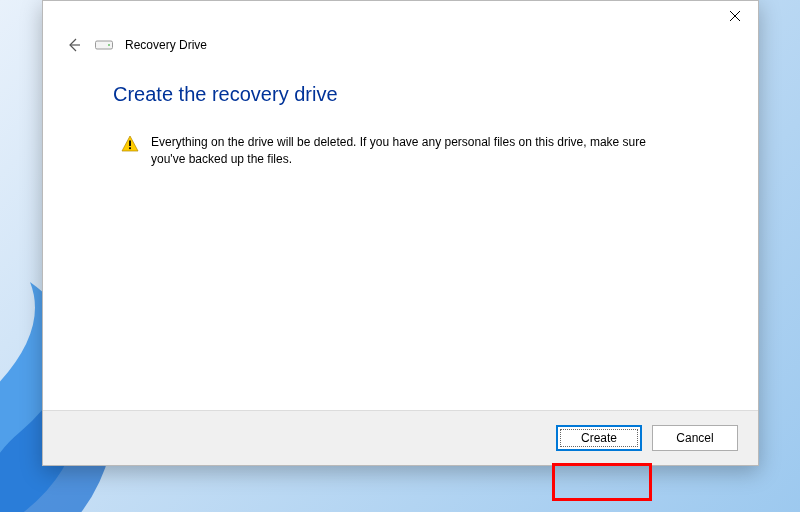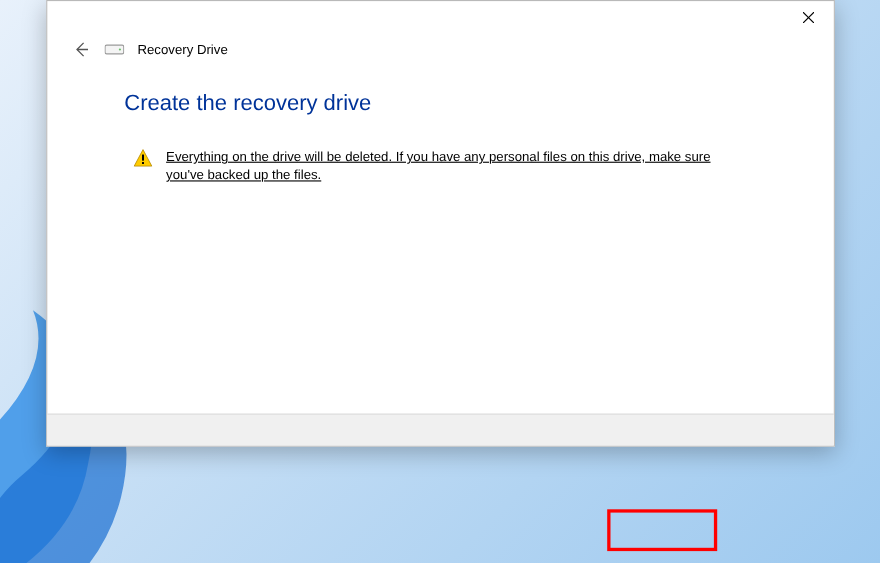--- a/index.html
+++ b/index.html
@@ -16,21 +16,21 @@
       position: absolute;
       inset: 0;
       background: linear-gradient(135deg, #e8f1fb 0%, #c7dff5 40%, #9dc9ef 100%);
     }
     .wallpaper svg { position: absolute; left: -80px; bottom: -60px; }
     .dialog {
       position: absolute;
       left: 42px;
       top: 0;
       width: 717px;
-      height: 406px;
+      height: 466px;
       background: #ffffff;
       border: 1px solid #b9b9b9;
       box-shadow: 0 6px 20px rgba(0,0,0,0.25);
       display: flex;
       flex-direction: column;
     }
     .titlebar {
       height: 30px;
       display: flex;
       justify-content: flex-end;
@@ -85,21 +85,20 @@
       gap: 12px;
       align-items: flex-start;
       padding-left: 8px;
       padding-right: 40px;
     }
     .warn-icon { flex-shrink: 0; margin-top: 1px; }
     .warning-text {
       font-size: 12px;
       color: #000;
       line-height: 1.45;
-      text-decoration: underline;
     }
     .footer {
       border-top: 1px solid #dcdcdc;
       background: #f0f0f0;
       padding: 14px 20px;
       display: flex;
       justify-content: flex-end;
       gap: 10px;
     }
     .btn {
@@ -174,17 +173,19 @@
           <path d="M 9 1 L 17 16 L 1 16 Z" fill="#ffcc00" stroke="#b38600" stroke-width="0.7"></path>
           <rect x="8.1" y="5.5" width="1.8" height="5.5" fill="#000"></rect>
           <rect x="8.1" y="12.3" width="1.8" height="1.8" fill="#000"></rect>
         </svg>
       </span>
       <div class="warning-text">Everything on the drive will be deleted. If you have any personal files on this drive, make sure you've backed up the files.</div>
     </div>
   </div>
 
   <div class="footer">
+    <button class="btn primary">Create</button>
+    <button class="btn">Cancel</button>
   </div>
 
 </div>
 
 <div class="highlight h1"></div>
 
 </body></html>

